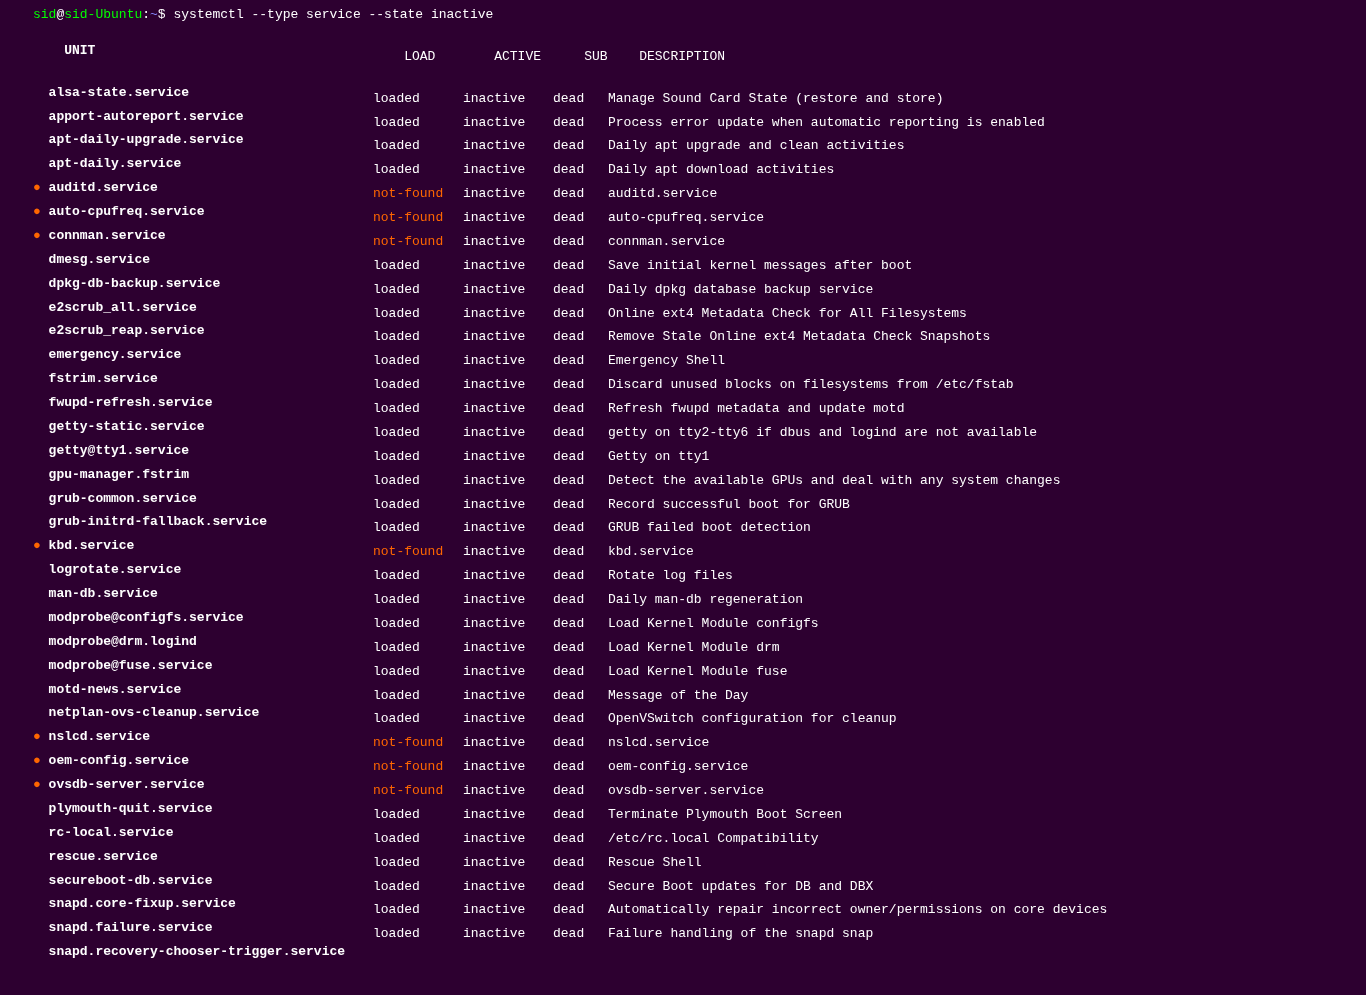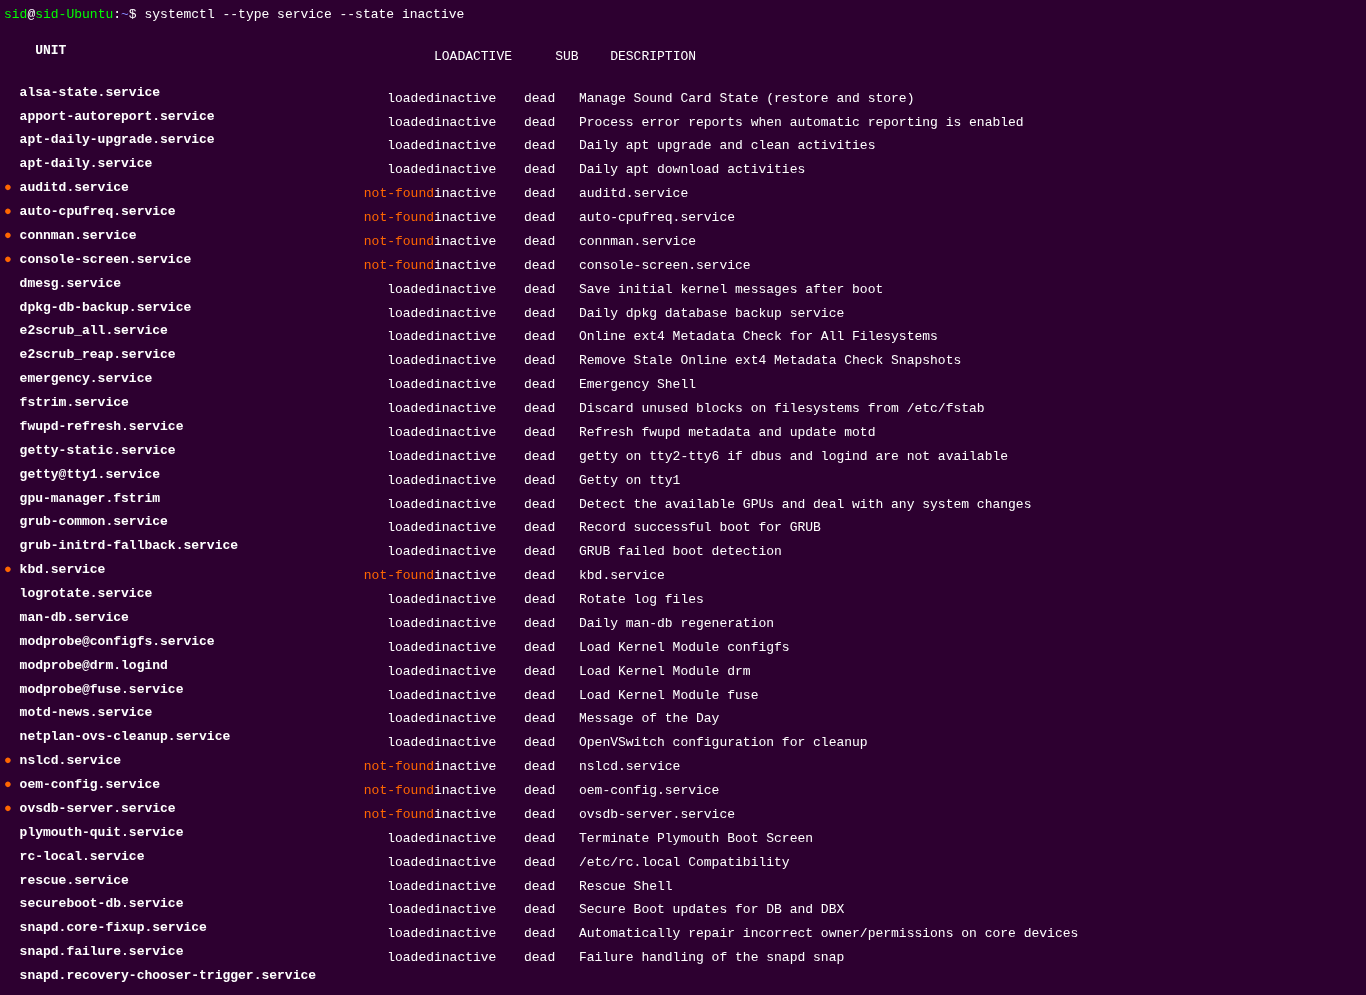--- a/index.html
+++ b/index.html
@@ -15,48 +15,47 @@
       overflow: hidden;
     }
     .terminal {
       padding: 2px 4px;
     }
     .prompt-user { color: #00ff00; }
     .prompt-at { color: #ffffff; }
     .prompt-host { color: #00ff00; }
     .prompt-colon { color: #ffffff; }
     .prompt-path { color: #8888ff; }
-    .line { white-space: pre; font-family: 'Courier New', Courier, monospace; font-size: 13px; line-height: 1.38; }
+    .line { white-space: pre; font-family: 'Courier New', Courier, monospace; font-size: 13px; line-height: 1.38; margin-left: 29px; }
     .col-unit { display: inline-block; width: 340px; overflow: hidden; font-weight: bold; }
-    .col-load { display: inline-block; width: 90px; text-align: right; }
+    .col-load { display: inline-block; width: 90px; }
     .col-active { display: inline-block; width: 90px; }
     .col-sub { display: inline-block; width: 55px; }
     .col-desc { display: inline-block; }
     .header-row { color: #ffffff; }
   </style>
 </head>
 <body>
 
 <div class="terminal">
 
   <div class="line"><span class="prompt-user">sid</span><span class="prompt-at">@</span><span class="prompt-host">sid-Ubuntu</span><span class="prompt-colon">:</span><span class="prompt-path">~</span><span style="color:#ffffff;">$</span><span style="color:#ffffff;"> systemctl --type service --state inactive</span></div>
 
   <div class="line header-row">
     <span class="col-unit">UNIT</span><span class="col-load">LOAD</span><span class="col-active">ACTIVE</span><span class="col-sub">SUB</span><span class="col-desc">DESCRIPTION</span>
   </div>
 
   <div id="service-rows">
       <div class="line"><span class="col-unit"><span>  </span><span>alsa-state.service</span></span><span class="col-load">loaded</span><span class="col-active">inactive</span><span class="col-sub">dead</span><span class="col-desc">Manage Sound Card State (restore and store)</span></div>
-      <div class="line"><span class="col-unit"><span>  </span><span>apport-autoreport.service</span></span><span class="col-load">loaded</span><span class="col-active">inactive</span><span class="col-sub">dead</span><span class="col-desc">Process error reports when automatic reporting is enabled</span></div>
+      <div class="line"><span class="col-unit"><span>  </span><span>apport-autoreport.service</span></span><span class="col-load">loaded</span><span class="col-active">inactive</span><span class="col-sub">dead</span><span class="col-desc">Process error update when automatic reporting is enabled</span></div>
       <div class="line"><span class="col-unit"><span>  </span><span>apt-daily-upgrade.service</span></span><span class="col-load">loaded</span><span class="col-active">inactive</span><span class="col-sub">dead</span><span class="col-desc">Daily apt upgrade and clean activities</span></div>
       <div class="line"><span class="col-unit"><span>  </span><span>apt-daily.service</span></span><span class="col-load">loaded</span><span class="col-active">inactive</span><span class="col-sub">dead</span><span class="col-desc">Daily apt download activities</span></div>
       <div class="line"><span class="col-unit"><span style="color: rgb(255, 102, 0);">● </span><span>auditd.service</span></span><span class="col-load" style="color: rgb(255, 102, 0);">not-found</span><span class="col-active">inactive</span><span class="col-sub">dead</span><span class="col-desc">auditd.service</span></div>
       <div class="line"><span class="col-unit"><span style="color: rgb(255, 102, 0);">● </span><span>auto-cpufreq.service</span></span><span class="col-load" style="color: rgb(255, 102, 0);">not-found</span><span class="col-active">inactive</span><span class="col-sub">dead</span><span class="col-desc">auto-cpufreq.service</span></div>
       <div class="line"><span class="col-unit"><span style="color: rgb(255, 102, 0);">● </span><span>connman.service</span></span><span class="col-load" style="color: rgb(255, 102, 0);">not-found</span><span class="col-active">inactive</span><span class="col-sub">dead</span><span class="col-desc">connman.service</span></div>
-      <div class="line"><span class="col-unit"><span style="color: rgb(255, 102, 0);">● </span><span>console-screen.service</span></span><span class="col-load" style="color: rgb(255, 102, 0);">not-found</span><span class="col-active">inactive</span><span class="col-sub">dead</span><span class="col-desc">console-screen.service</span></div>
       <div class="line"><span class="col-unit"><span>  </span><span>dmesg.service</span></span><span class="col-load">loaded</span><span class="col-active">inactive</span><span class="col-sub">dead</span><span class="col-desc">Save initial kernel messages after boot</span></div>
       <div class="line"><span class="col-unit"><span>  </span><span>dpkg-db-backup.service</span></span><span class="col-load">loaded</span><span class="col-active">inactive</span><span class="col-sub">dead</span><span class="col-desc">Daily dpkg database backup service</span></div>
       <div class="line"><span class="col-unit"><span>  </span><span>e2scrub_all.service</span></span><span class="col-load">loaded</span><span class="col-active">inactive</span><span class="col-sub">dead</span><span class="col-desc">Online ext4 Metadata Check for All Filesystems</span></div>
       <div class="line"><span class="col-unit"><span>  </span><span>e2scrub_reap.service</span></span><span class="col-load">loaded</span><span class="col-active">inactive</span><span class="col-sub">dead</span><span class="col-desc">Remove Stale Online ext4 Metadata Check Snapshots</span></div>
       <div class="line"><span class="col-unit"><span>  </span><span>emergency.service</span></span><span class="col-load">loaded</span><span class="col-active">inactive</span><span class="col-sub">dead</span><span class="col-desc">Emergency Shell</span></div>
       <div class="line"><span class="col-unit"><span>  </span><span>fstrim.service</span></span><span class="col-load">loaded</span><span class="col-active">inactive</span><span class="col-sub">dead</span><span class="col-desc">Discard unused blocks on filesystems from /etc/fstab</span></div>
       <div class="line"><span class="col-unit"><span>  </span><span>fwupd-refresh.service</span></span><span class="col-load">loaded</span><span class="col-active">inactive</span><span class="col-sub">dead</span><span class="col-desc">Refresh fwupd metadata and update motd</span></div>
       <div class="line"><span class="col-unit"><span>  </span><span>getty-static.service</span></span><span class="col-load">loaded</span><span class="col-active">inactive</span><span class="col-sub">dead</span><span class="col-desc">getty on tty2-tty6 if dbus and logind are not available</span></div>
       <div class="line"><span class="col-unit"><span>  </span><span>getty@tty1.service</span></span><span class="col-load">loaded</span><span class="col-active">inactive</span><span class="col-sub">dead</span><span class="col-desc">Getty on tty1</span></div>
       <div class="line"><span class="col-unit"><span>  </span><span>gpu-manager.fstrim</span></span><span class="col-load">loaded</span><span class="col-active">inactive</span><span class="col-sub">dead</span><span class="col-desc">Detect the available GPUs and deal with any system changes</span></div>

